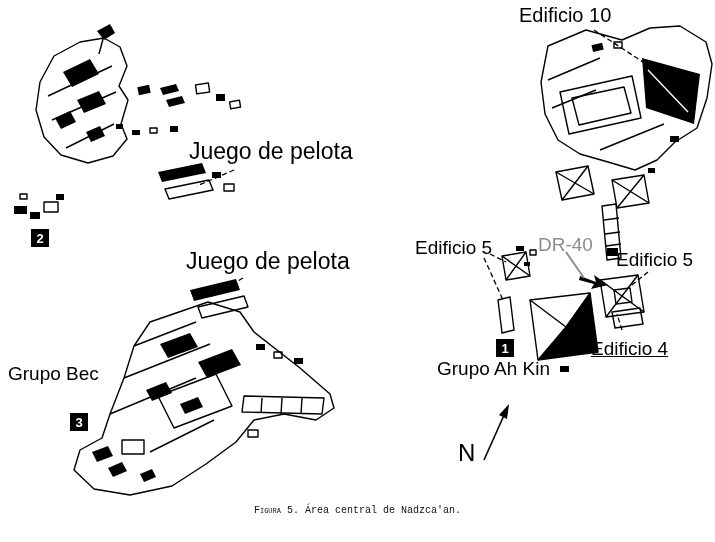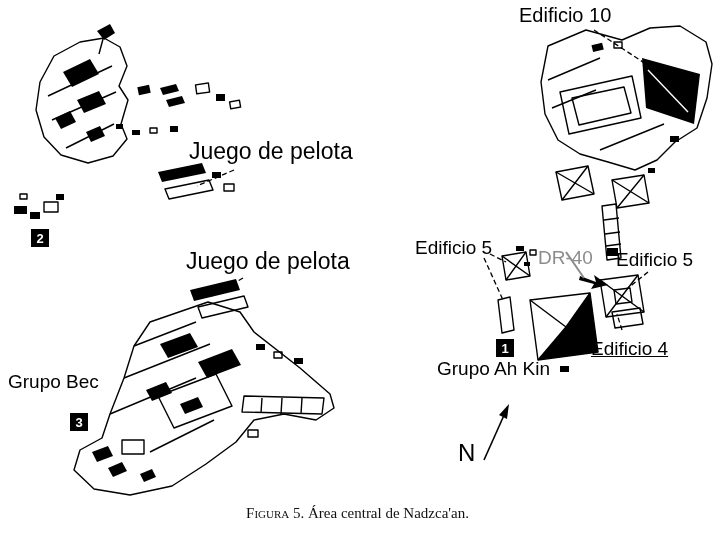--- a/index.html
+++ b/index.html
@@ -10,21 +10,21 @@
   .label { position:absolute; color:#000; white-space:nowrap; line-height:1.05; }
   .lbl-xl { font-size:23px;text-align:center; }
   .lbl-lg { font-size:20px; }
   .lbl-md { font-size:19px; }
   .lbl-n  { font-size:24px; }
   .gray   { color:#8c8c8c; }
   .badge { position:absolute; width:18px; height:18px; background:#000; color:#fff;
            font-weight:bold; font-size:13px; display:flex; align-items:center;
            justify-content:center; font-family:"Liberation Sans", sans-serif; }
   .caption { position:absolute; left:0; right:0; text-align:center;
-             font-family:Liberation Serif, serif; font-size:15px; color:#111; }
+             font-family:Liberation Mono, monospace; font-size:10px; color:#111; }
   .smallcaps { font-variant: small-caps; }
   .italic { font-style: italic; }
 </style>
 </head>
 <body>
 
 <div class="stage">
 
   <svg class="map" width="715" height="542" viewBox="0 0 715 542">
 
@@ -138,30 +138,30 @@
   <div class="label lbl-lg" style="left:519px; top:5px;">Edificio 10</div>
 
   <div class="label lbl-xl" style="left:189px; top:139px;">Juego de pelota</div>
 
   <div class="badge" style="left:31px; top:229px;">2</div>
 
   <div class="label lbl-xl" style="left:186px; top:249px;">Juego de pelota</div>
 
   <div class="label lbl-md" style="left:415px; top:238px;">Edificio 5</div>
 
-  <div class="label lbl-md gray" style="left:538px; top:248px;">DR-40</div>
+  <div class="label lbl-md gray" style="left:538px; top:235px;">DR-40</div>
 
   <div class="label lbl-md" style="left:616px; top:250px;">Edificio 5</div>
 
   <div class="label lbl-md" style="left:591px; top:339px;text-decoration:underline;">Edificio 4</div>
 
   <div class="badge" style="left:496px; top:339px;">1</div>
   <div class="label lbl-md" style="left:437px; top:359px;">Grupo Ah Kin</div>
 
-  <div class="label lbl-md" style="left:8px; top:372px;">Grupo Bec</div>
+  <div class="label lbl-md" style="left:8px; top:364px;">Grupo Bec</div>
   <div class="badge" style="left:70px; top:413px;">3</div>
 
   <div class="label lbl-n" style="left:458px; top:440px;">N</div>
 
   <div class="caption" style="top:505px;">
     <span class="smallcaps">Figura 5.</span><span> Área central de Nadzca'an.</span>
   </div>
 
 </div>
 

